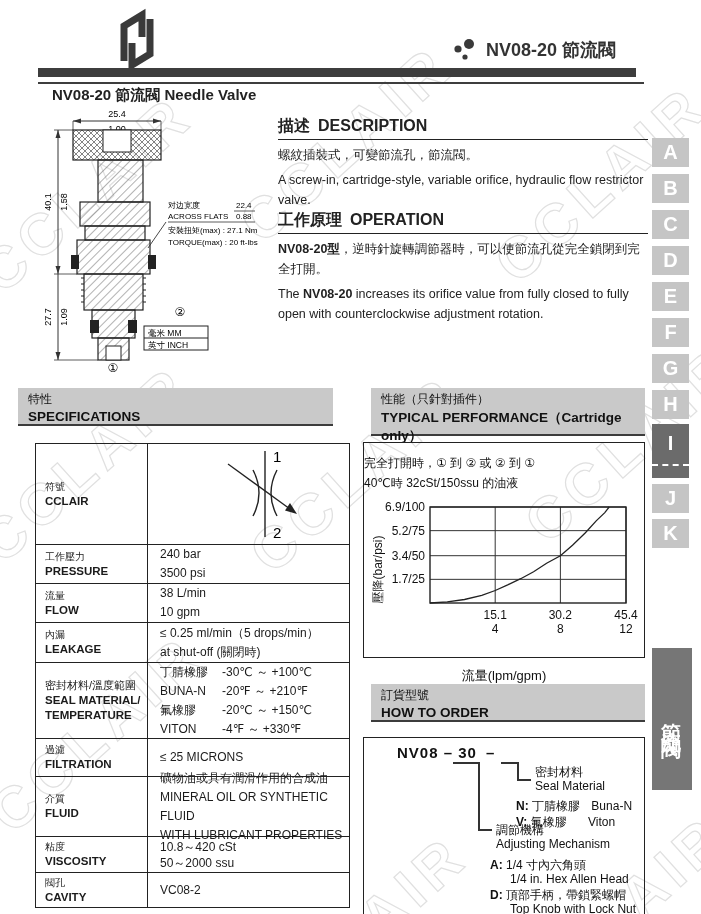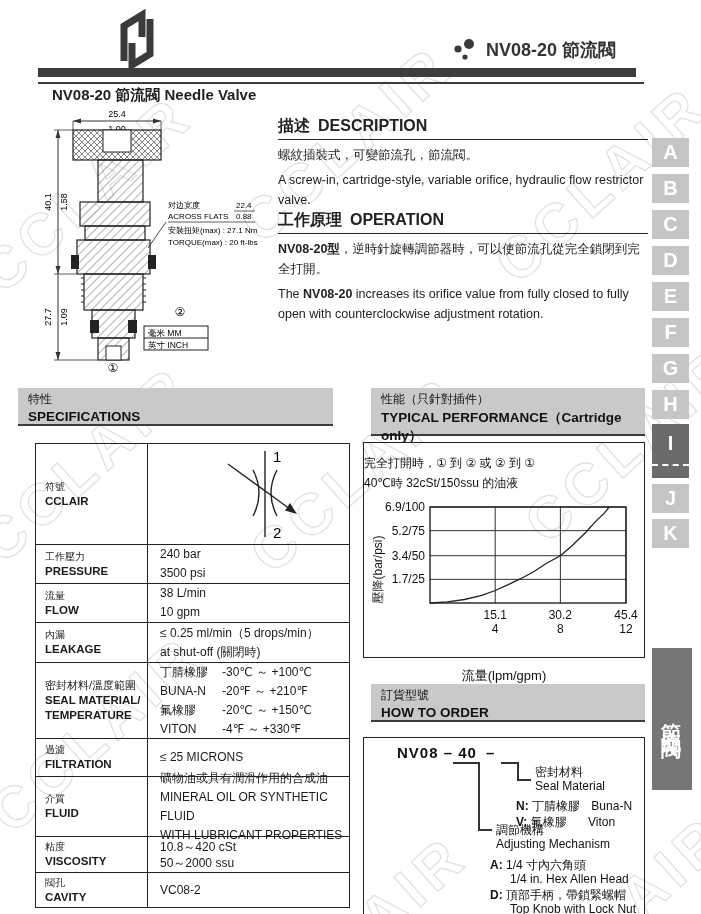--- a/index.html
+++ b/index.html
@@ -336,21 +336,21 @@
   <div class="chart-ylabel">壓降(bar/psi)</div>
   <div class="chart-xlabel">流量(lpm/gpm)</div>
 </div>
 
 <div class="abs graybar" style="left:371px;top:684px;width:274px;height:38px">
   <span class="zh">訂貨型號</span>
   <span class="en">HOW TO ORDER</span>
 </div>
 
 <div class="abs order-box">
-  <div class="olabel obold" style="left:33px;top:6px;font-size:15px;letter-spacing:1px">NV08 – 40</div>
+  <div class="olabel obold" style="left:33px;top:6px;font-size:15px;letter-spacing:1px">NV08 – 30</div>
   <div class="olabel obold" style="left:122px;top:6px;font-size:15px">–</div>
 
   <div class="ln" style="left:89px;top:24px;width:27px;height:1.5px"></div>
   <div class="ln" style="left:114px;top:24px;width:1.5px;height:68px"></div>
   <div class="ln" style="left:114px;top:91px;width:14px;height:1.5px"></div>
 
   <div class="ln" style="left:137px;top:24px;width:18px;height:1.5px"></div>
   <div class="ln" style="left:153px;top:24px;width:1.5px;height:18px"></div>
   <div class="ln" style="left:153px;top:41px;width:14px;height:1.5px"></div>
 

